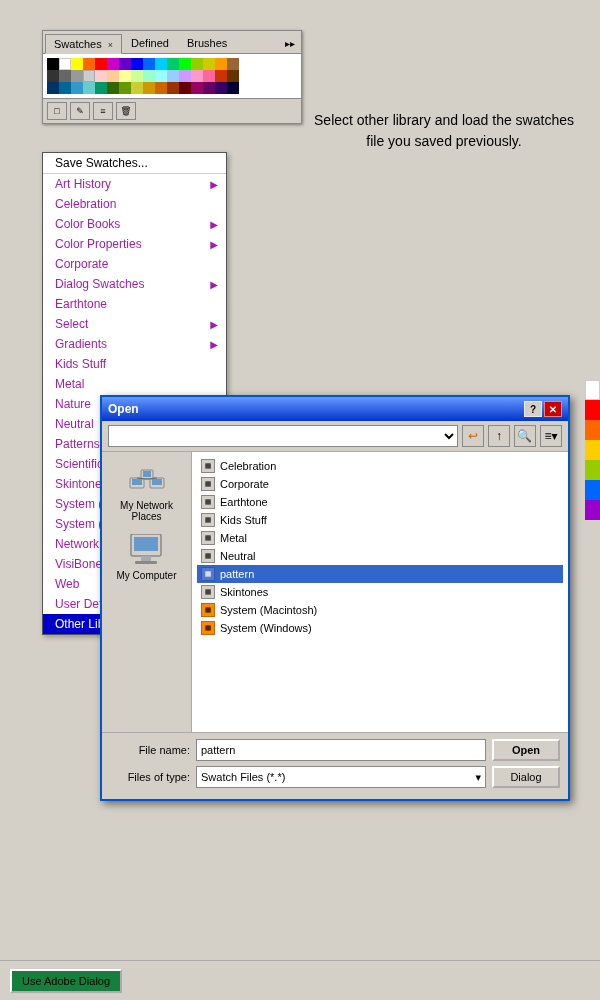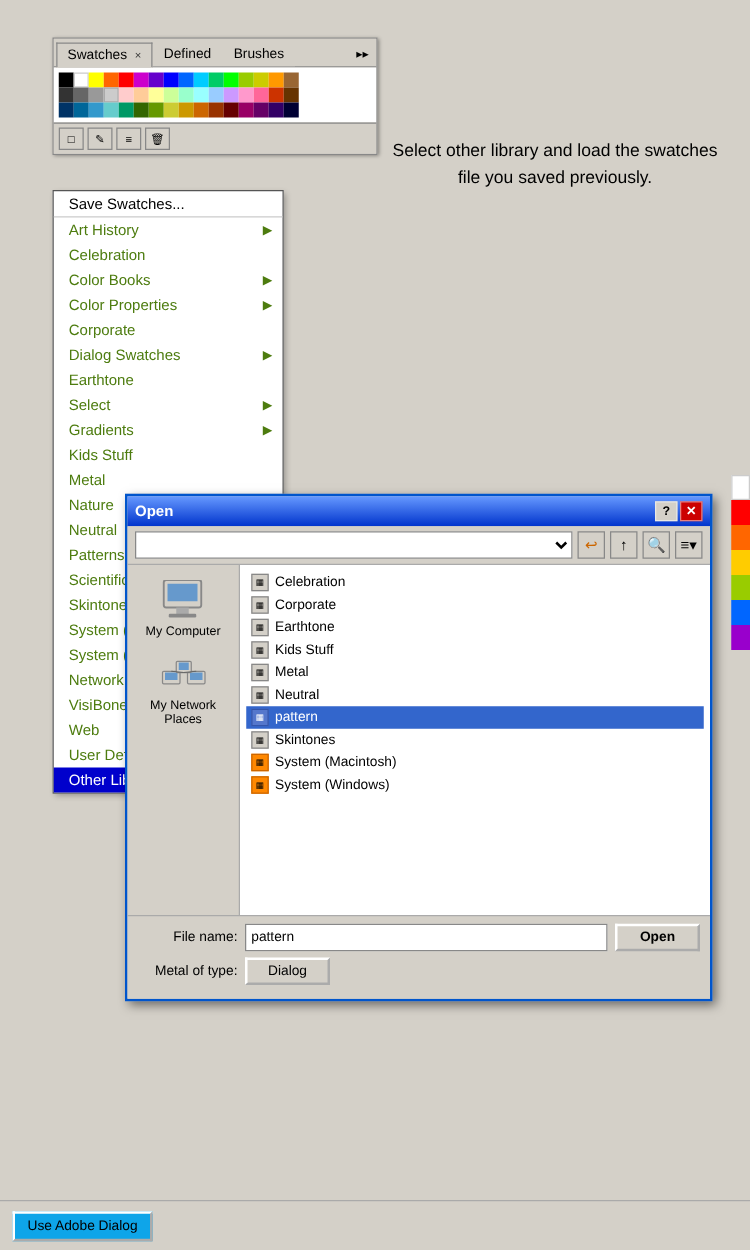--- a/index.html
+++ b/index.html
@@ -127,21 +127,21 @@
       border: 1px solid #555;
       box-shadow: 2px 2px 5px rgba(0,0,0,0.3);
       z-index: 100;
     }
     .menu-item {
       padding: 3px 8px 3px 12px;
       cursor: pointer;
       display: flex;
       justify-content: space-between;
       align-items: center;
-      color: #4d7c0f;
+      color: #a21caf;
       font-size: 12px;
     }
     .menu-item.highlighted {
       background: #0000cc;
       color: #fff;
     }
     .menu-item.save-swatches {
       color: #000;
     }
     .menu-divider {
@@ -375,21 +375,21 @@
       right: 0;
       height: 40px;
       background: #d4d0c8;
       border-top: 1px solid #aaa;
       display: flex;
       align-items: center;
       padding: 5px 10px;
     }
     .use-adobe-btn {
       padding: 4px 10px;
-      background: #0ea5e9;
+      background: #15803d;
       border: 2px outset #fff;
       font-size: 11px;
       cursor: pointer;
     }
 
     
     .color-strip {
       position: absolute;
       top: 380px;
       right: 0;
@@ -589,44 +589,44 @@
     <div class="nav-btn">🔍</div>
     <div class="nav-btn">≡▾</div>
   </div>
   <div class="dialog-content">
     <div class="dialog-sidebar">
 
 
       <div class="sidebar-item">
         <div class="sidebar-icon">
           <svg width="38" height="32" viewBox="0 0 38 32">
-            <rect x="4" y="0" width="30" height="22" rx="2" fill="#d4d0c8" stroke="#888" stroke-width="1.5"></rect>
-            <rect x="7" y="3" width="24" height="14" fill="#6699cc"></rect>
-            <rect x="14" y="22" width="10" height="6" fill="#aaa"></rect>
-            <rect x="8" y="27" width="22" height="3" rx="1" fill="#888"></rect>
-          </svg>
-        </div>
-        <span class="sidebar-label">My Computer</span>
-      </div>
-
-      <div class="sidebar-item">
-        <div class="sidebar-icon">
-          <svg width="38" height="32" viewBox="0 0 38 32">
             <rect x="2" y="14" width="14" height="10" rx="1" fill="#d4d0c8" stroke="#888" stroke-width="1"></rect>
             <rect x="4" y="15" width="10" height="6" fill="#6699cc"></rect>
             <rect x="22" y="14" width="14" height="10" rx="1" fill="#d4d0c8" stroke="#888" stroke-width="1"></rect>
             <rect x="24" y="15" width="10" height="6" fill="#6699cc"></rect>
             <rect x="13" y="6" width="12" height="9" rx="1" fill="#d4d0c8" stroke="#888" stroke-width="1"></rect>
             <rect x="15" y="7" width="8" height="6" fill="#6699cc"></rect>
             <line x1="9" y1="14" x2="19" y2="15" stroke="#666" stroke-width="1"></line>
             <line x1="29" y1="14" x2="19" y2="15" stroke="#666" stroke-width="1"></line>
           </svg>
         </div>
         <span class="sidebar-label">My Network Places</span>
       </div>
+
+      <div class="sidebar-item">
+        <div class="sidebar-icon">
+          <svg width="38" height="32" viewBox="0 0 38 32">
+            <rect x="4" y="0" width="30" height="22" rx="2" fill="#d4d0c8" stroke="#888" stroke-width="1.5"></rect>
+            <rect x="7" y="3" width="24" height="14" fill="#6699cc"></rect>
+            <rect x="14" y="22" width="10" height="6" fill="#aaa"></rect>
+            <rect x="8" y="27" width="22" height="3" rx="1" fill="#888"></rect>
+          </svg>
+        </div>
+        <span class="sidebar-label">My Computer</span>
+      </div>
     </div>
     <div class="dialog-main">
 
       <div class="file-list-item">
         <div class="swatch-file-icon">▦</div>
         <span>Celebration</span>
       </div>
 
       <div class="file-list-item">
         <div class="swatch-file-icon">▦</div>
@@ -674,21 +674,25 @@
       </div>
     </div>
   </div>
   <div class="dialog-bottom">
     <div class="dialog-row">
       <span class="dialog-label">File name:</span>
       <input type="text" class="dialog-input" value="pattern" style="">
       <div class="dialog-btn primary">Open</div>
     </div>
     <div class="dialog-row">
-      <span class="dialog-label">Metal of type:</span>
+      <span class="dialog-label">Files of type:</span>
+      <div class="dialog-select">
+        <span>Swatch Files (*.*)</span>
+        <span>▾</span>
+      </div>
       <div class="dialog-btn">Dialog</div>
     </div>
   </div>
 </div>
 
 <div class="color-strip">
   <div class="color-strip-item" style="background:#ffffff;border:1px solid #ccc"></div>
   <div class="color-strip-item" style="background:#ff0000"></div>
   <div class="color-strip-item" style="background:#ff6600"></div>
   <div class="color-strip-item" style="background:#ffcc00"></div>

